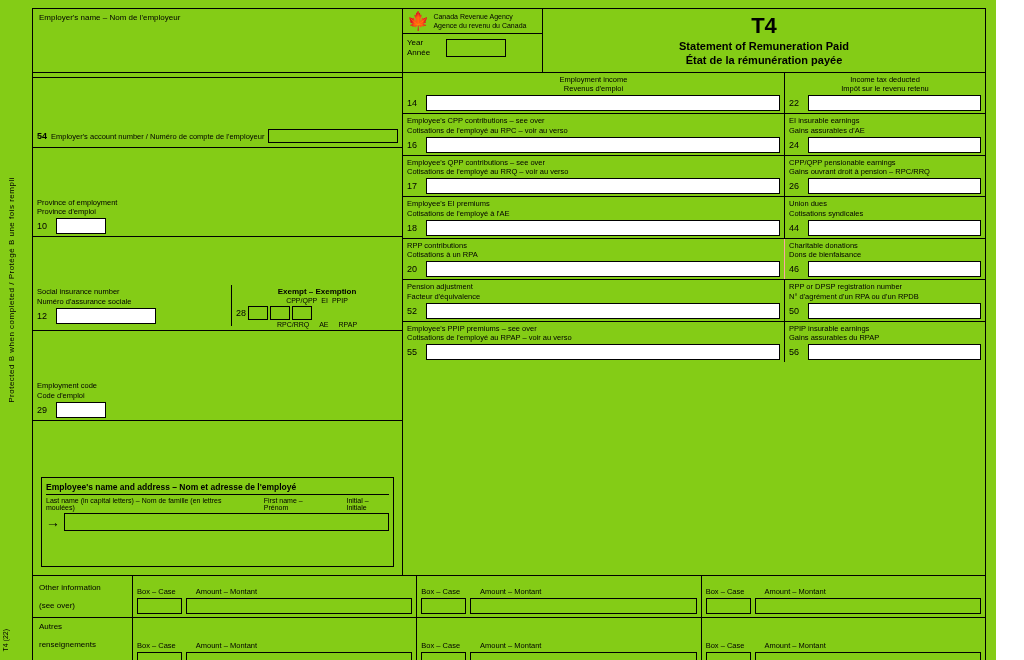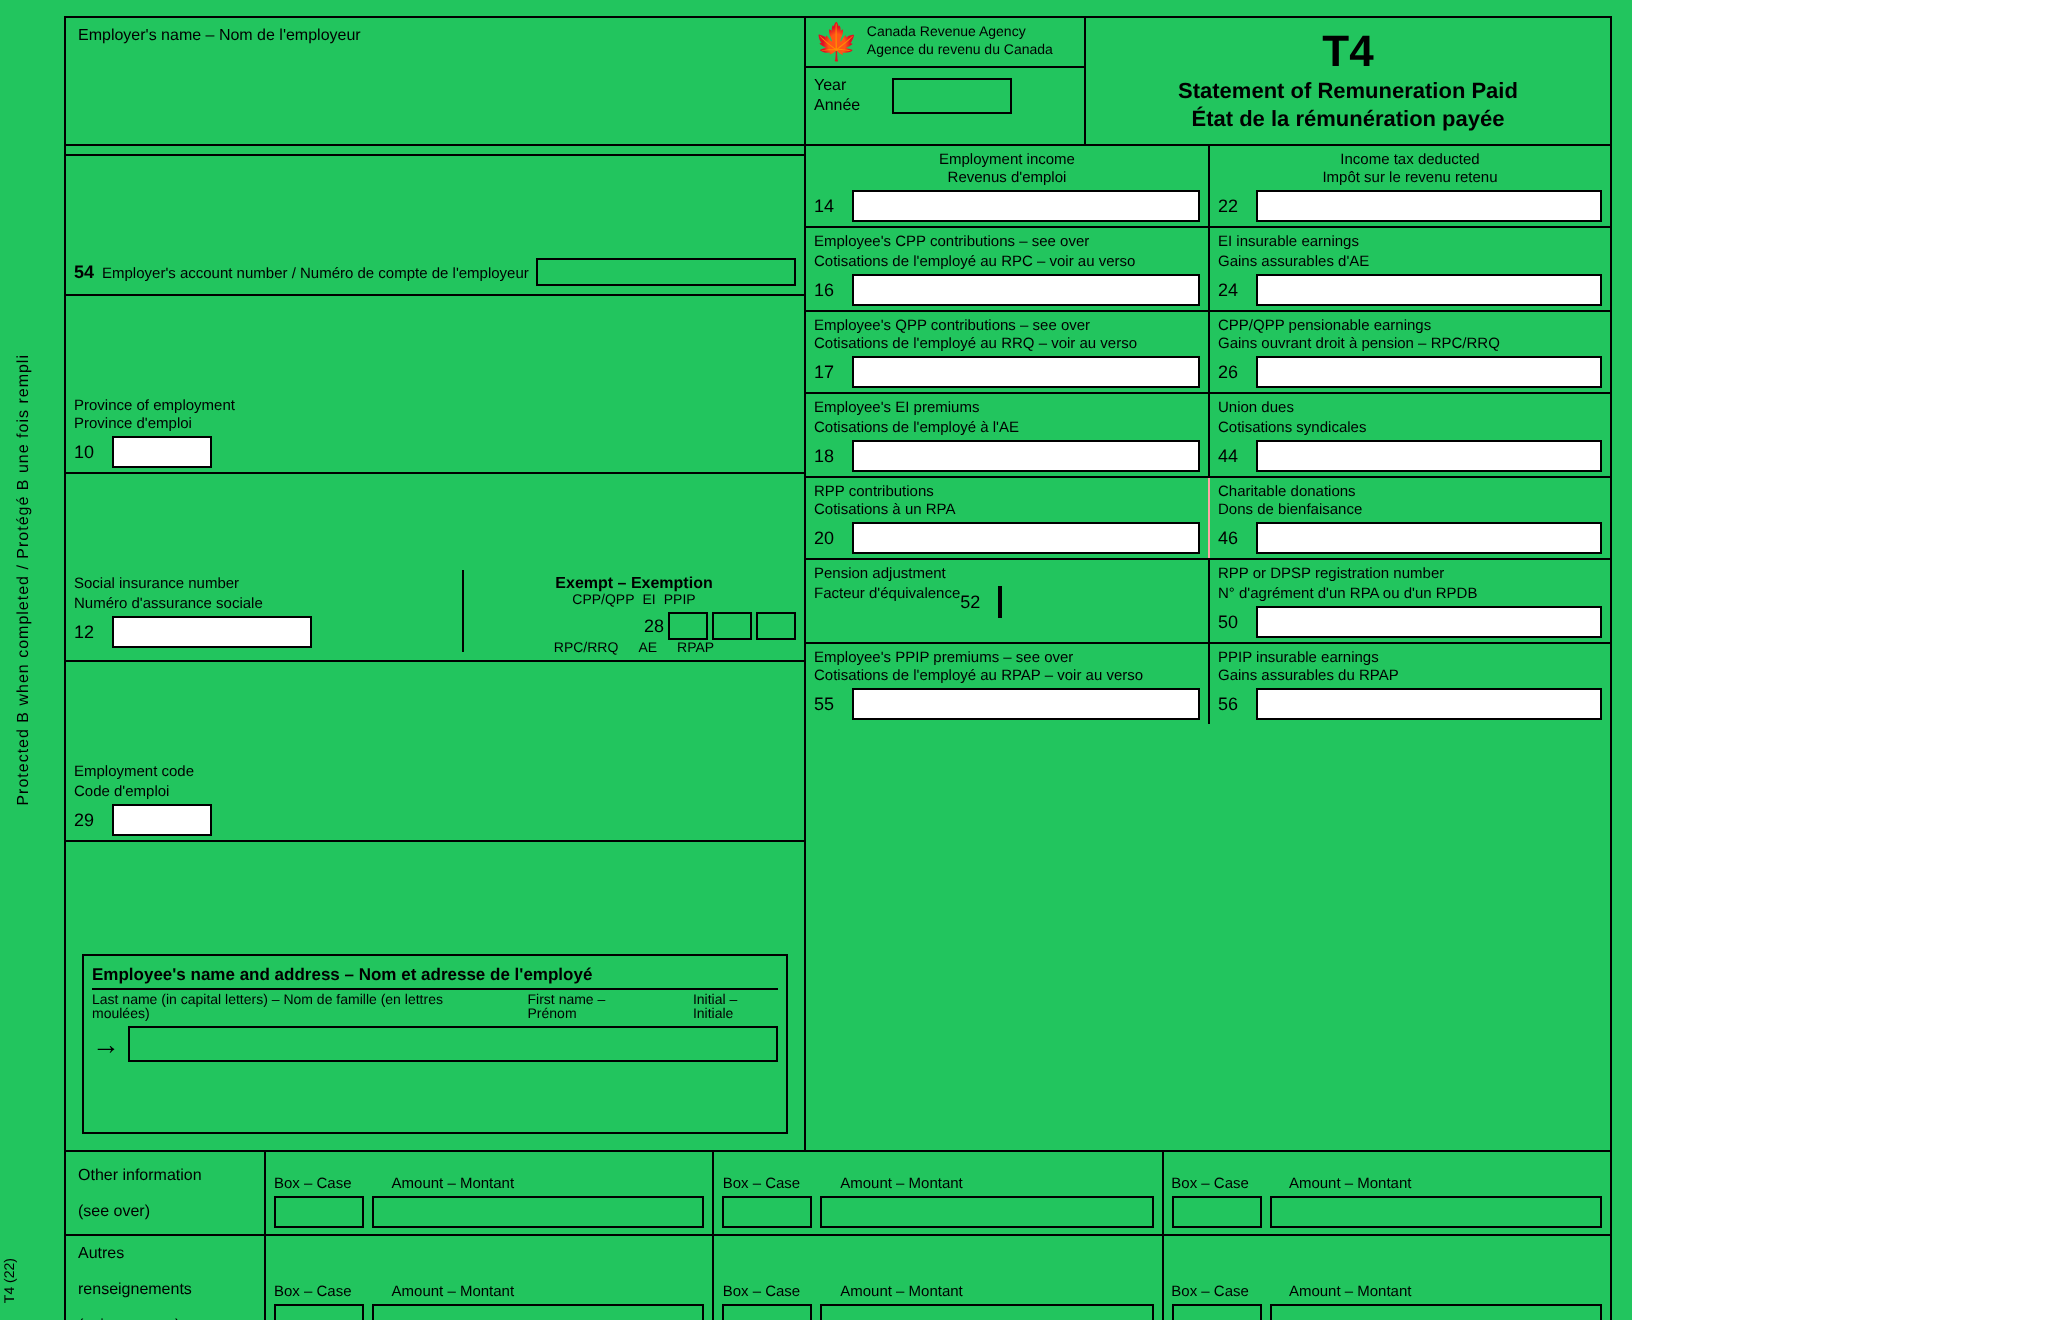--- a/index.html
+++ b/index.html
@@ -6,26 +6,26 @@
     body {
       font-family: Arial, Helvetica, sans-serif;
       font-size: 9px;
       background: #fff;
       color: #000;
       width: 1024px;
       height: 660px;
       overflow: hidden;
     }
     .outer-wrapper {
-      width: 816px;
+      width: 996px;
       height: 660px;
       display: flex;
       flex-direction: column;
       padding: 8px 10px;
-      background: #22c55e;
+      background: #84cc16;
     }
     
     .side-label {
       position: absolute;
       left: 0;
       top: 0;
       width: 22px;
       height: 540px;
       display: flex;
       align-items: center;
@@ -409,21 +409,21 @@
               <div class="exempt-item">
                 <span>CPP/QPP</span>
               </div>
               <div class="exempt-item">
                 <span>EI</span>
               </div>
               <div class="exempt-item">
                 <span>PPIP</span>
               </div>
             </div>
-            <div style="display:flex; align-items:center; gap:2px; justify-content:flex-end; margin-top:2px;">
+            <div style="display:flex; align-items:center; gap:2px; justify-content:flex-start; margin-top:2px;">
               <span style="font-size:9px;">28</span>
               <div style="border:1px solid #000; width:20px; height:14px;"></div>
               <div style="border:1px solid #000; width:20px; height:14px;"></div>
               <div style="border:1px solid #000; width:20px; height:14px;"></div>
             </div>
             <div class="rpc-row">
               <span class="rpc-item">RPC/RRQ</span>
               <span class="rpc-item" style="margin-left:6px;">AE</span>
               <span class="rpc-item" style="margin-left:6px;">RPAP</span>
             </div>
@@ -571,21 +571,21 @@
               <span>Dons de bienfaisance</span>
             </div>
             <div class="field-number-row">
               <span class="box-number">46</span>
               <div class="data-input" style="flex:1;"></div>
             </div>
           </div>
         </div>
 
         <div style="display:flex; border-bottom:1px solid #000;">
-          <div style="flex:1; padding:2px 4px; border-right:1px solid #000; display:flex; flex-direction:row;">
+          <div style="flex:1; padding:2px 4px; border-right:1px solid #000; display:flex; flex-direction:column;">
             <div class="field-label">
               <span>Pension adjustment</span><br>
               <span>Facteur d'équivalence</span>
             </div>
             <div class="field-number-row">
               <span class="box-number">52</span>
               <div class="data-input" style="flex:1;"></div>
             </div>
           </div>
           <div style="width:200px; padding:2px 4px; display:flex; flex-direction:column;">

